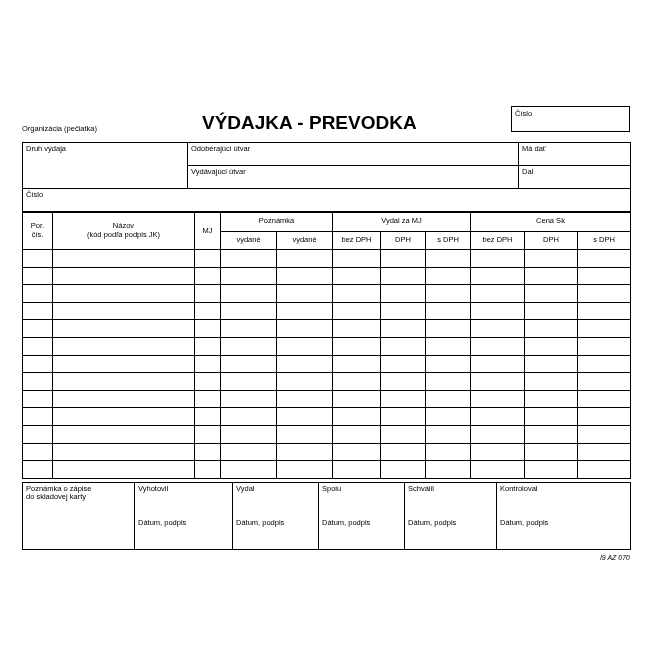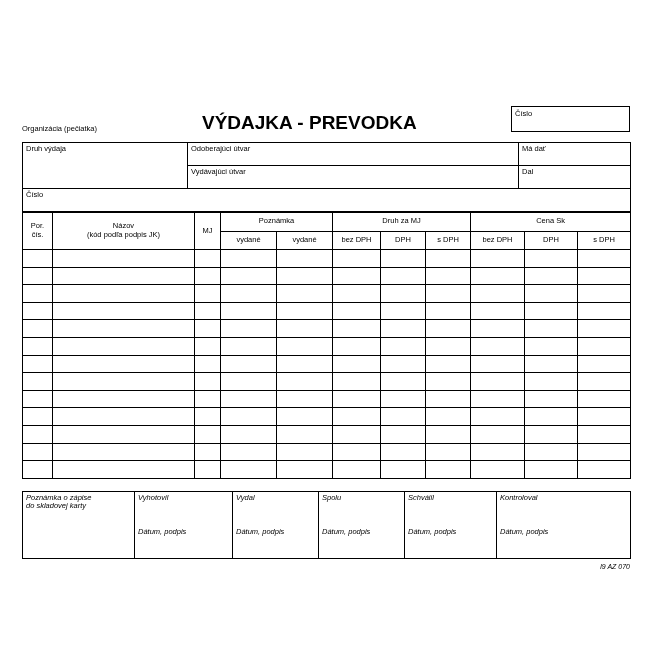--- a/index.html
+++ b/index.html
@@ -80,21 +80,21 @@
   .grid-table td { padding: 1px 3px; }
   .grid-head td {
     text-align: center;
     vertical-align: middle;
     font-size: 7.5px;
     height: 12px;
   }
   .grid-head .tall { height: 34px; }
   .row-line td { height: 14.6px; }
   
-  .sig-table { margin-top: 12px; font-style: italic; }
+  .sig-table { margin-top: 3px; }
   .sig-table td {
     height: 62px;
     position: relative;
     font-size: 7.5px;
     vertical-align: top;
   }
   .sig-top { display: block; }
   .sig-bottom {
     position: absolute;
     left: 3px;
@@ -164,21 +164,21 @@
         <td rowspan="2" class="tall center mid">
           <div>Por.</div>
           <div>čís.</div>
         </td>
         <td rowspan="2" class="tall center mid">
           <div>Názov</div>
           <div>(kód podľa podpis JK)</div>
         </td>
         <td rowspan="2" class="tall center mid">MJ</td>
         <td colspan="2" class="center mid">Poznámka</td>
-        <td colspan="3" class="center mid">Druh za MJ</td>
+        <td colspan="3" class="center mid">Vydal za MJ</td>
         <td colspan="3" class="center mid">Cena Sk</td>
       </tr>
       <tr class="grid-head">
         <td class="center mid">vydané</td>
         <td class="center mid">vydané</td>
         <td class="center mid">bez DPH</td>
         <td class="center mid">DPH</td>
         <td class="center mid">s DPH</td>
         <td class="center mid">bez DPH</td>
         <td class="center mid">DPH</td>

